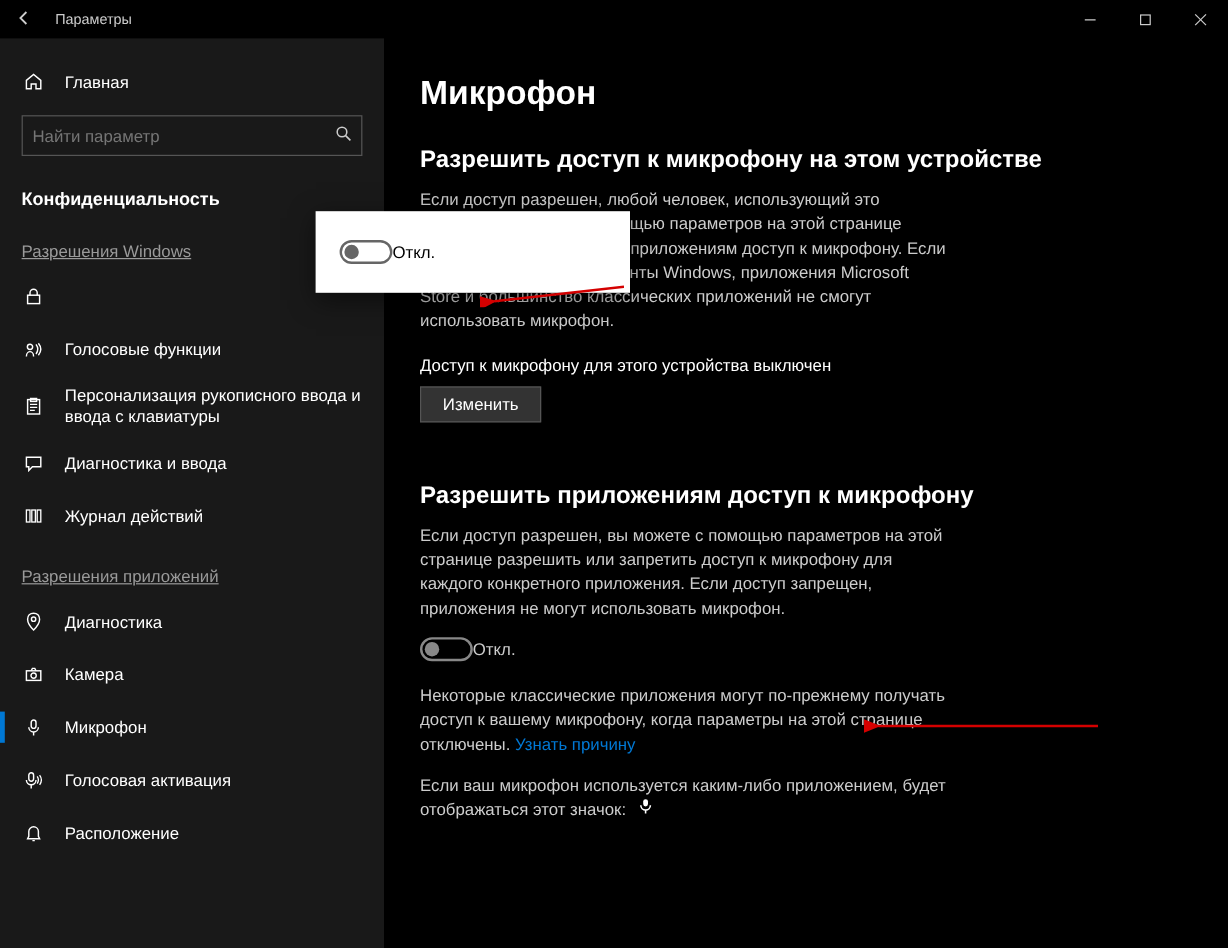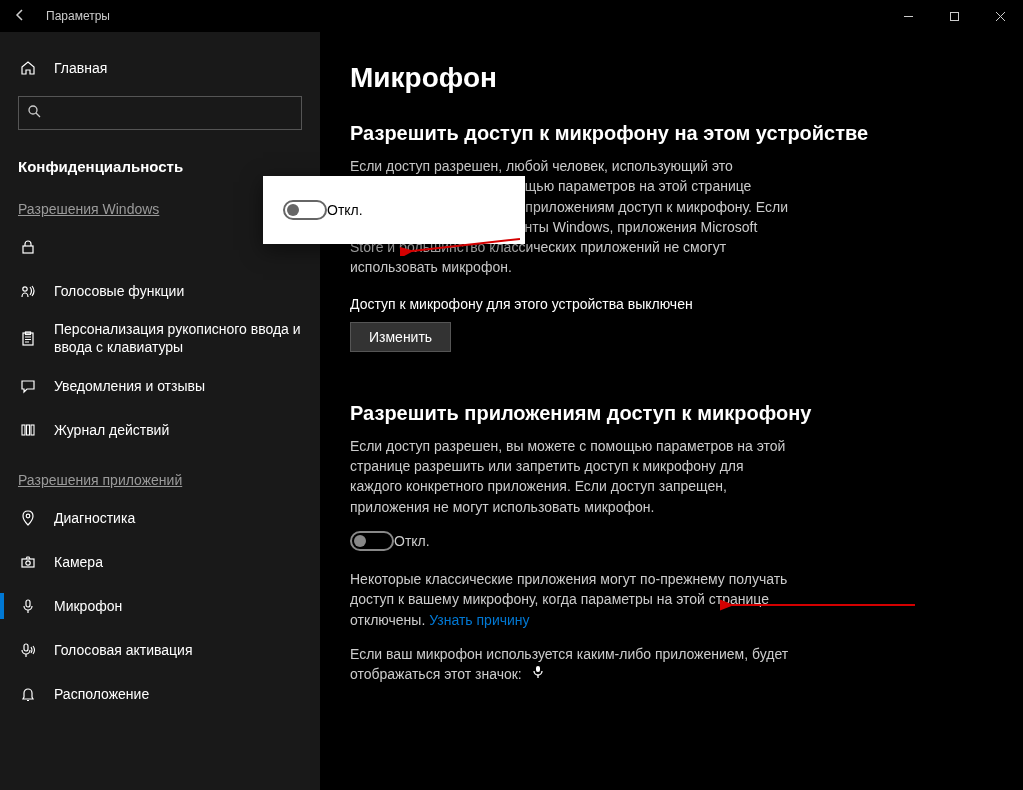--- a/index.html
+++ b/index.html
@@ -82,20 +82,21 @@
       <div class="side-row">
         <span class="side-icon">
           <svg width="16" height="16" viewBox="0 0 16 16">
               <path d="M2 7 L8 2 L14 7 V14 H10 V10 H6 V14 H2 Z" stroke="#fff" stroke-width="1.2" fill="none"></path>
             </svg>
         </span>
         <span class="side-label">Главная</span>
       </div>
 
       <div class="search-wrap">
+        <input placeholder="Найти параметр" style="">
         <span class="search-icon">
           <svg width="14" height="14" viewBox="0 0 14 14">
               <circle cx="6" cy="6" r="4" stroke="#ccc" stroke-width="1.3" fill="none"></circle>
               <line x1="9" y1="9" x2="13" y2="13" stroke="#ccc" stroke-width="1.3"></line>
             </svg>
         </span>
       </div>
 
       <div class="side-heading">Конфиденциальность</div>
 
@@ -131,21 +132,21 @@
             </svg>
         </span>
         <span class="side-label">Персонализация рукописного ввода и ввода с клавиатуры</span>
       </div>
       <div class="side-item">
         <span class="side-icon">
           <svg width="16" height="16" viewBox="0 0 16 16">
               <path d="M2 3 h12 v8 h-7 l-3 3 v-3 h-2 z" stroke="#fff" stroke-width="1.2" fill="none"></path>
             </svg>
         </span>
-        <span class="side-label">Уведомления и отзывы</span>
+        <span class="side-label">Диагностика и ввода</span>
       </div>
       <div class="side-item">
         <span class="side-icon">
           <svg width="16" height="16" viewBox="0 0 16 16">
               <rect x="2" y="3" width="3" height="10" stroke="#fff" stroke-width="1.1" fill="none"></rect>
               <rect x="6.5" y="3" width="3" height="10" stroke="#fff" stroke-width="1.1" fill="none"></rect>
               <rect x="11" y="3" width="3" height="10" stroke="#fff" stroke-width="1.1" fill="none"></rect>
             </svg>
         </span>
         <span class="side-label">Журнал действий</span>

